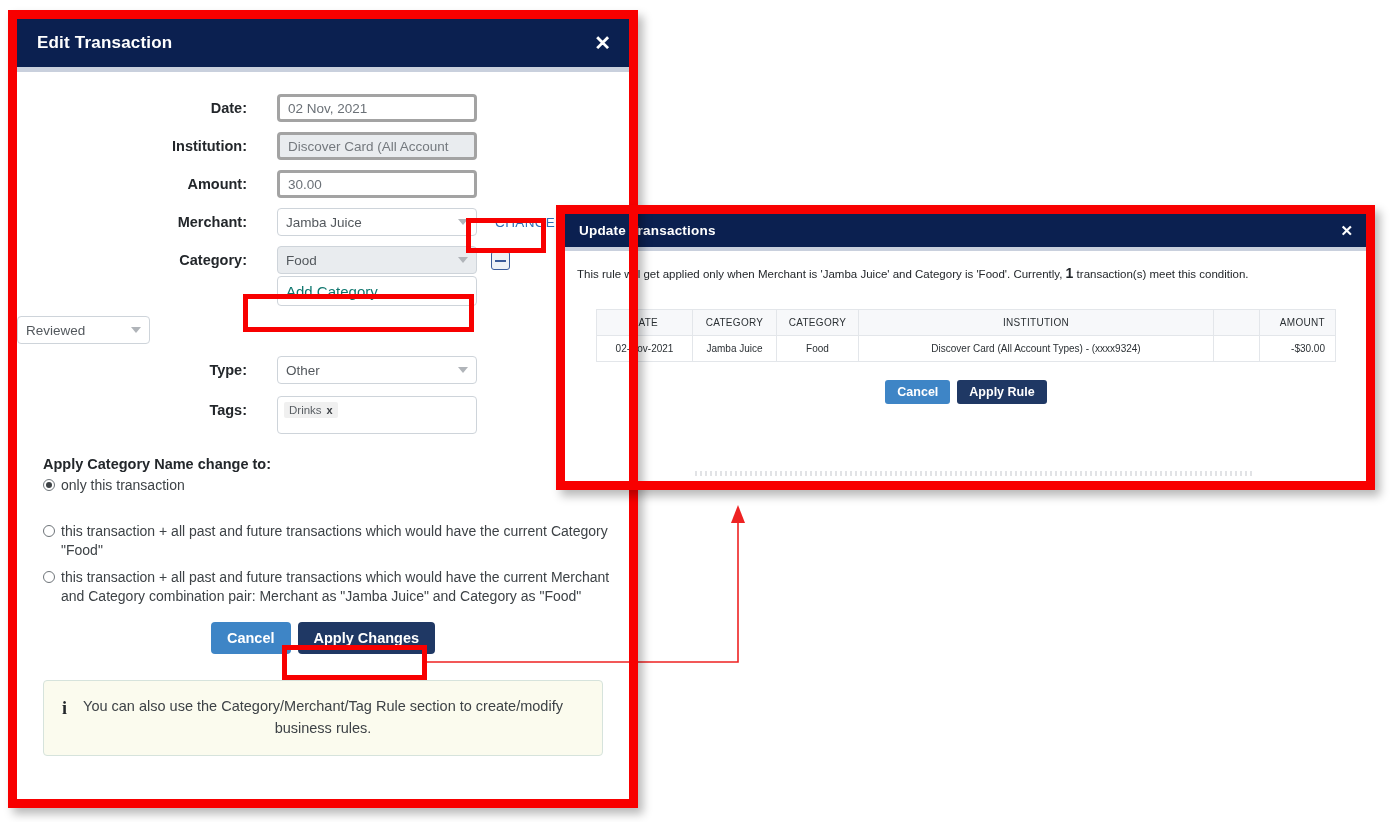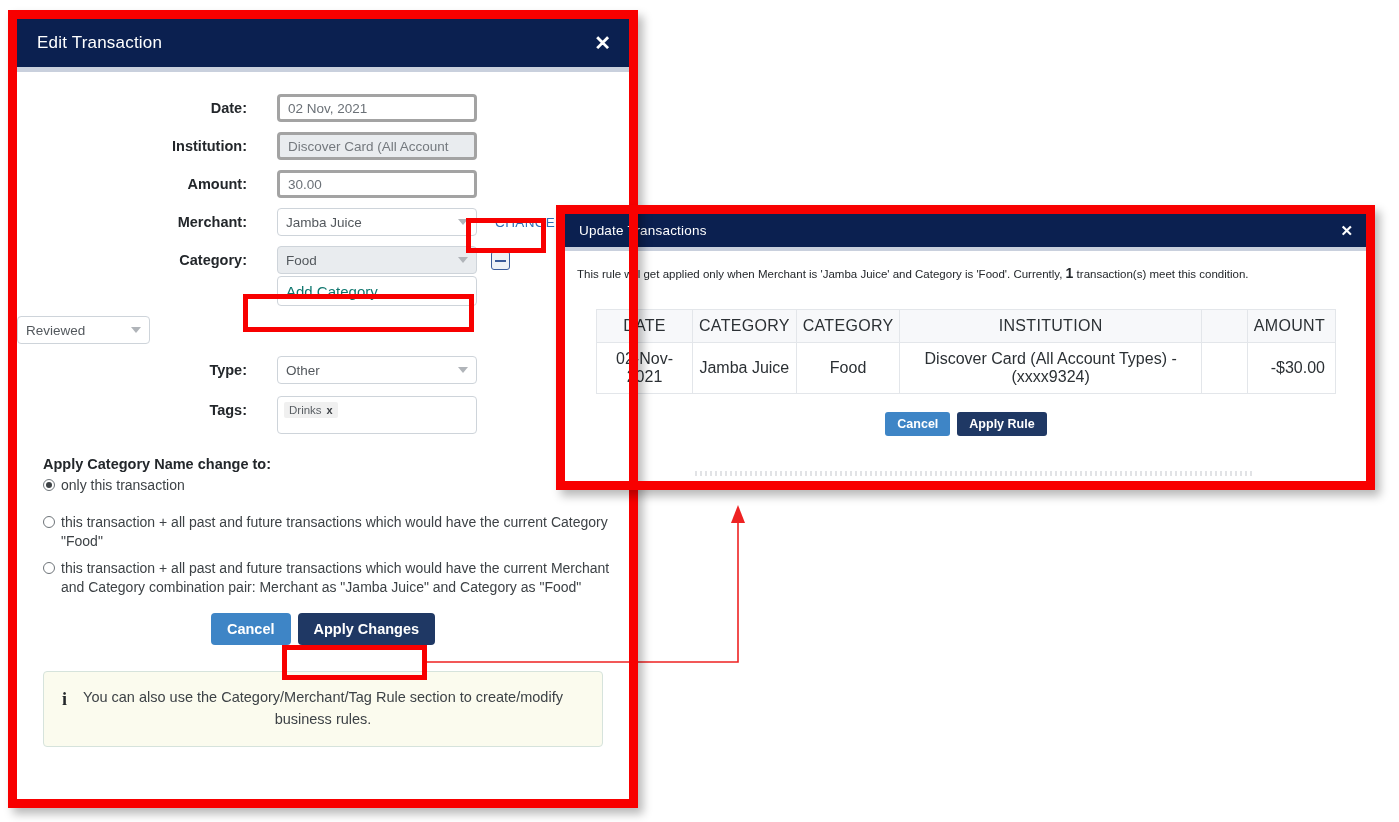--- a/index.html
+++ b/index.html
@@ -34,21 +34,21 @@
     background: #ffffff;
     z-index: 10;
   }
   .dlg-header {
     background: #0b2050;
     color: #ffffff;
     display: flex;
     align-items: center;
     justify-content: space-between;
   }
-  .dlg-title { font-weight: normal; letter-spacing: .2px; }
+  .dlg-title { font-weight: bold; letter-spacing: .2px; }
   .dlg-close {
     font-weight: bold;
     color: #ffffff;
     cursor: pointer;
     line-height: 1;
   }
   .dlg-rule { background: #c9d0dd; width: 100%; }
 
   
   #edit-dialog { left: 17px; top: 19px; width: 612px; height: 780px; }
@@ -229,21 +229,21 @@
   #update-dialog .dlg-close { font-size: 15px; }
   #update-dialog .dlg-rule { height: 4px; }
   .upd-body { padding: 14px 12px 0 12px; }
   .upd-note { font-size: 11.5px; color: #23272b; }
   .upd-note b { font-size: 14px; }
 
   .ttable {
     width: 740px;
     margin: 28px auto 0 auto;
     border-collapse: collapse;
-    font-size: 16px;
+    font-size: 10px;
     color: #2b3034;
   }
   .ttable th {
     background: #f7f8fa;
     border: 1px solid #e3e6ea;
     font-weight: normal;
     padding: 7px 6px;
     text-align: center;
     letter-spacing: .3px;
   }
@@ -356,21 +356,21 @@
               <span>Drinks</span>
               <span class="x">x</span>
             </span>
           </div>
         </div>
       </div>
 
       <div class="applysec">
         <h4>Apply Category Name change to:</h4>
 
-        <div class="radioline" style="margin-bottom:18px;">
+        <div class="radioline" style="margin-bottom:27px;">
           <span class="radio on"></span>
           <span>only this transaction</span>
         </div>
 
         <div class="radioline">
           <span class="radio"></span>
           <span>this transaction + all past and future transactions which would have the current Category "Food"</span>
         </div>
 
         <div class="radioline">

